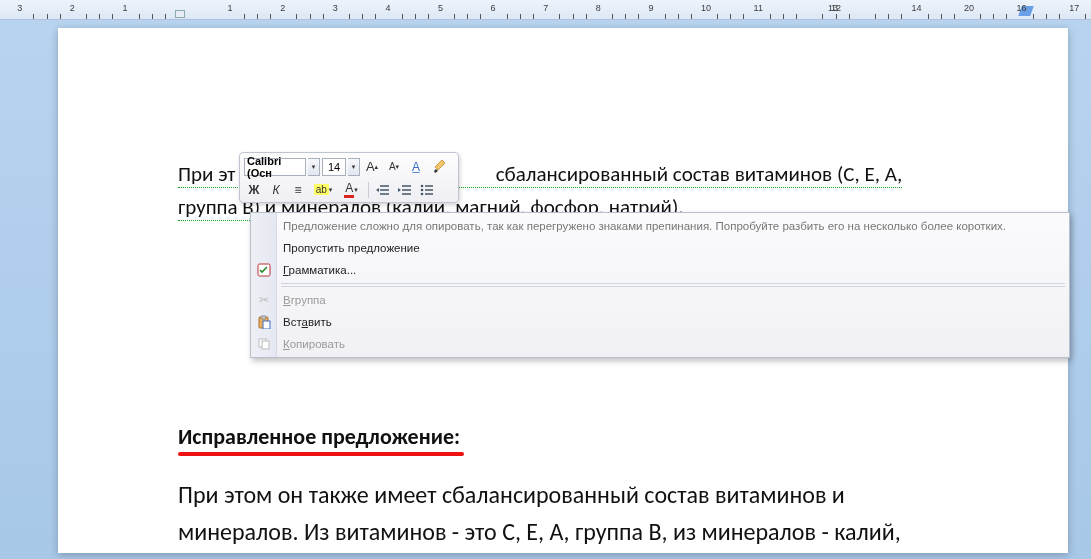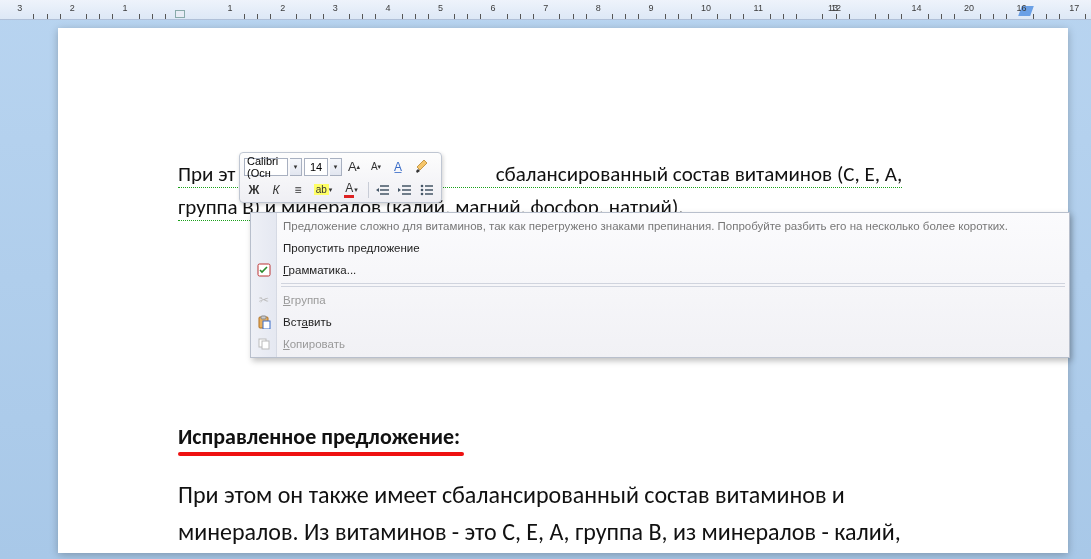--- a/index.html
+++ b/index.html
@@ -101,21 +101,21 @@
   .mini-toolbar .row { display:flex; align-items:center; gap:2px; height:21px; }
   .mini-toolbar .row + .row { margin-top:2px; }
   .mt-input {
     height: 18px;
     border: 1px solid #a8b0c0;
     background: #fff;
     font-size: 11px;
     padding: 0 2px;
     display:flex; align-items:center;
   }
-  .mt-font { width: 44px; }
+  .mt-font { width: 62px; font-weight: bold; }
   .mt-size { width: 24px; text-align:center; justify-content:center; }
   .mt-dd {
     width: 12px; height: 18px;
     border: 1px solid #a8b0c0; border-left: none;
     background: linear-gradient(#f5f7fb, #e2e6f0);
     display:flex; align-items:center; justify-content:center;
     font-size: 7px; color:#333;
   }
   .mt-btn {
     width: 20px; height: 18px;
@@ -350,21 +350,21 @@
           <path d="M5 2h8M5 6h8M5 10h8" stroke="#456" stroke-width="1.4"></path>
         </svg>
     </div>
   </div>
 </div>
 
 <div class="ctx-menu">
   <div class="ctx-icon-col"></div>
 
   <div class="ctx-item suggestion disabled">
-    <span>Предложение сложно для витаминов, так как перегружено знаками препинания. Попробуйте разбить его на несколько более коротких.</span>
+    <span>Предложение сложно для опировать, так как перегружено знаками препинания. Попробуйте разбить его на несколько более коротких.</span>
   </div>
 
   <div class="ctx-item">
     <span><span>Пропустить предложение</span></span>
   </div>
 
   <div class="ctx-item">
     <div class="ctx-icon">
       <svg width="14" height="14" viewBox="0 0 14 14">
           <rect x="1" y="1" width="12" height="12" rx="1.5" fill="#fff" stroke="#b33"></rect>

